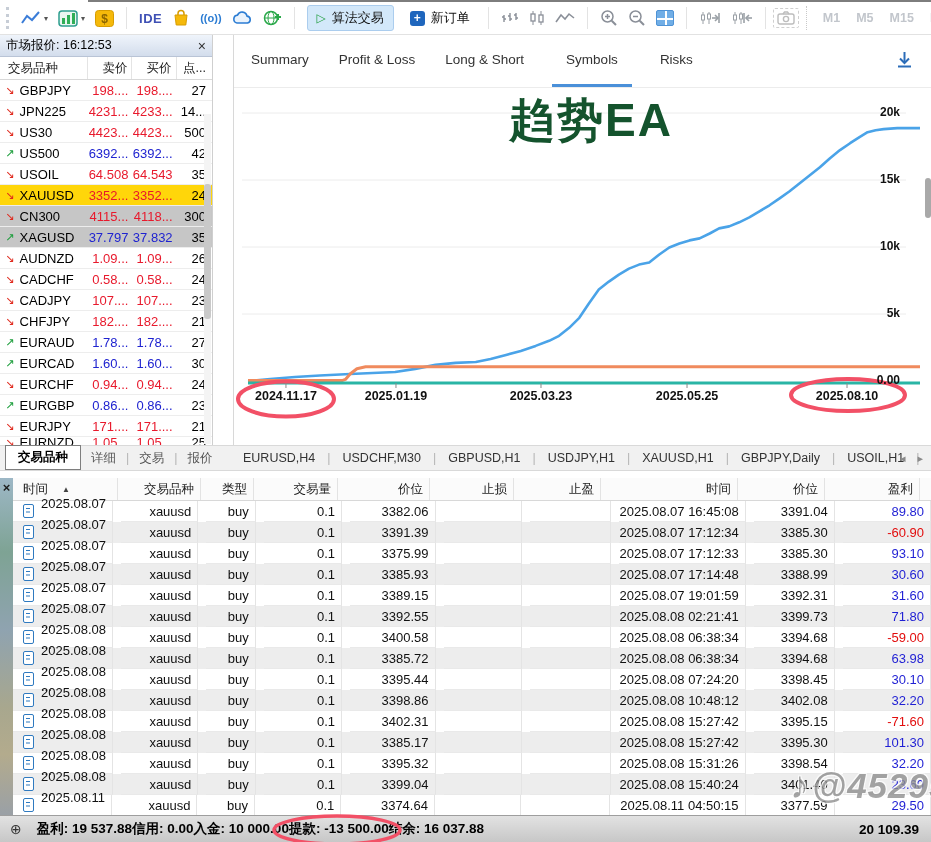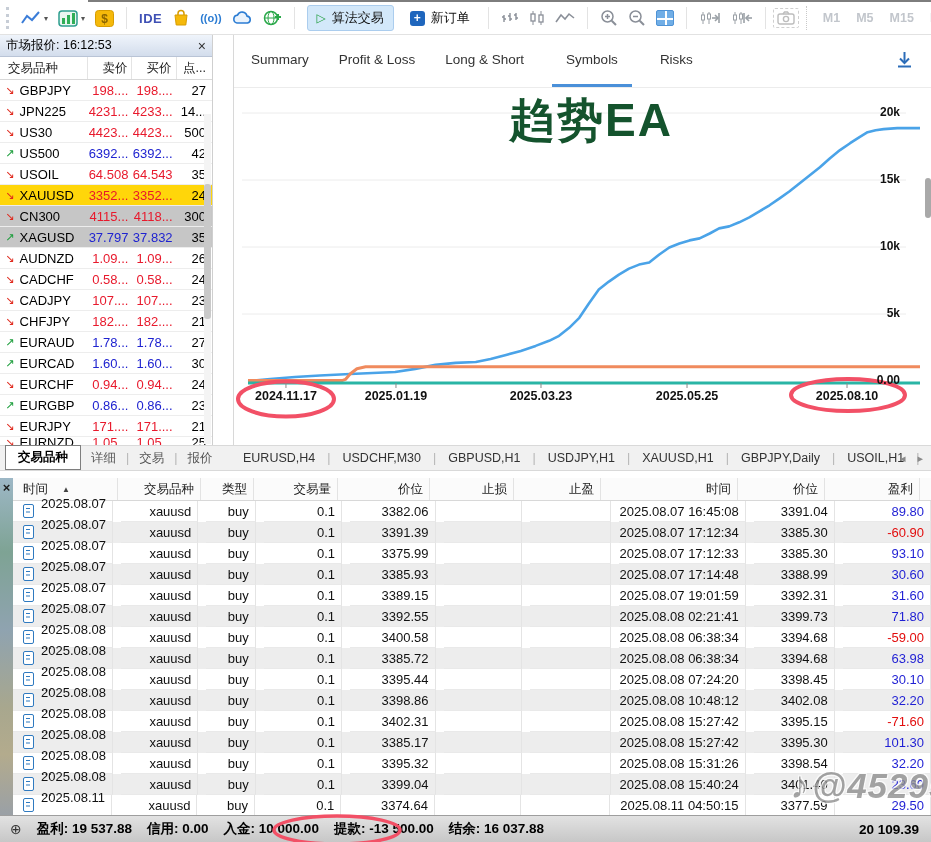--- a/index.html
+++ b/index.html
@@ -96,21 +96,21 @@
   .doc{width:9px;height:12px;border:1.5px solid #2f7ac0;border-radius:2px;background:#fff;position:relative;margin-right:7px;flex:0 0 auto;}
   .doc::before{content:"";position:absolute;left:1.5px;top:2.5px;width:4.5px;height:1.5px;background:#2f7ac0;box-shadow:0 3.5px 0 #2f7ac0;}
 
   
   .watermark{position:absolute;left:790px;top:764px;font-size:35px;font-style:italic;font-weight:bold;color:#8f8f8f;opacity:.8;letter-spacing:1px;white-space:nowrap;text-shadow:-1px -1px 0 #fff,1px -1px 0 #fff,-1px 1px 0 #fff,1px 1px 0 #fff;pointer-events:none;}
   .wm-logo{font-size:38px;margin-right:2px;}
 
   
   .statusbar{position:absolute;left:0;top:815px;width:931px;height:27px;background:linear-gradient(#e2e2e2,#c7c7c7);border-top:1px solid #9e9e9e;display:flex;align-items:center;padding:0 10px;box-sizing:border-box;font-size:13.5px;font-weight:bold;color:#000;gap:15px;}
   .expand{font-weight:normal;font-size:14px;color:#333;}
-  .status-items{display:flex;gap:15px;}
+  .status-items{display:flex;}
   .status-right{margin-left:auto;padding-right:2px;}
   .status-ellipse{position:absolute;left:270px;top:-3px;pointer-events:none;overflow:visible;}
   svg{display:block;}
 </style>
 </head>
 <body>
 
 <div class="app">
   <div class="top-edge"></div>
 

